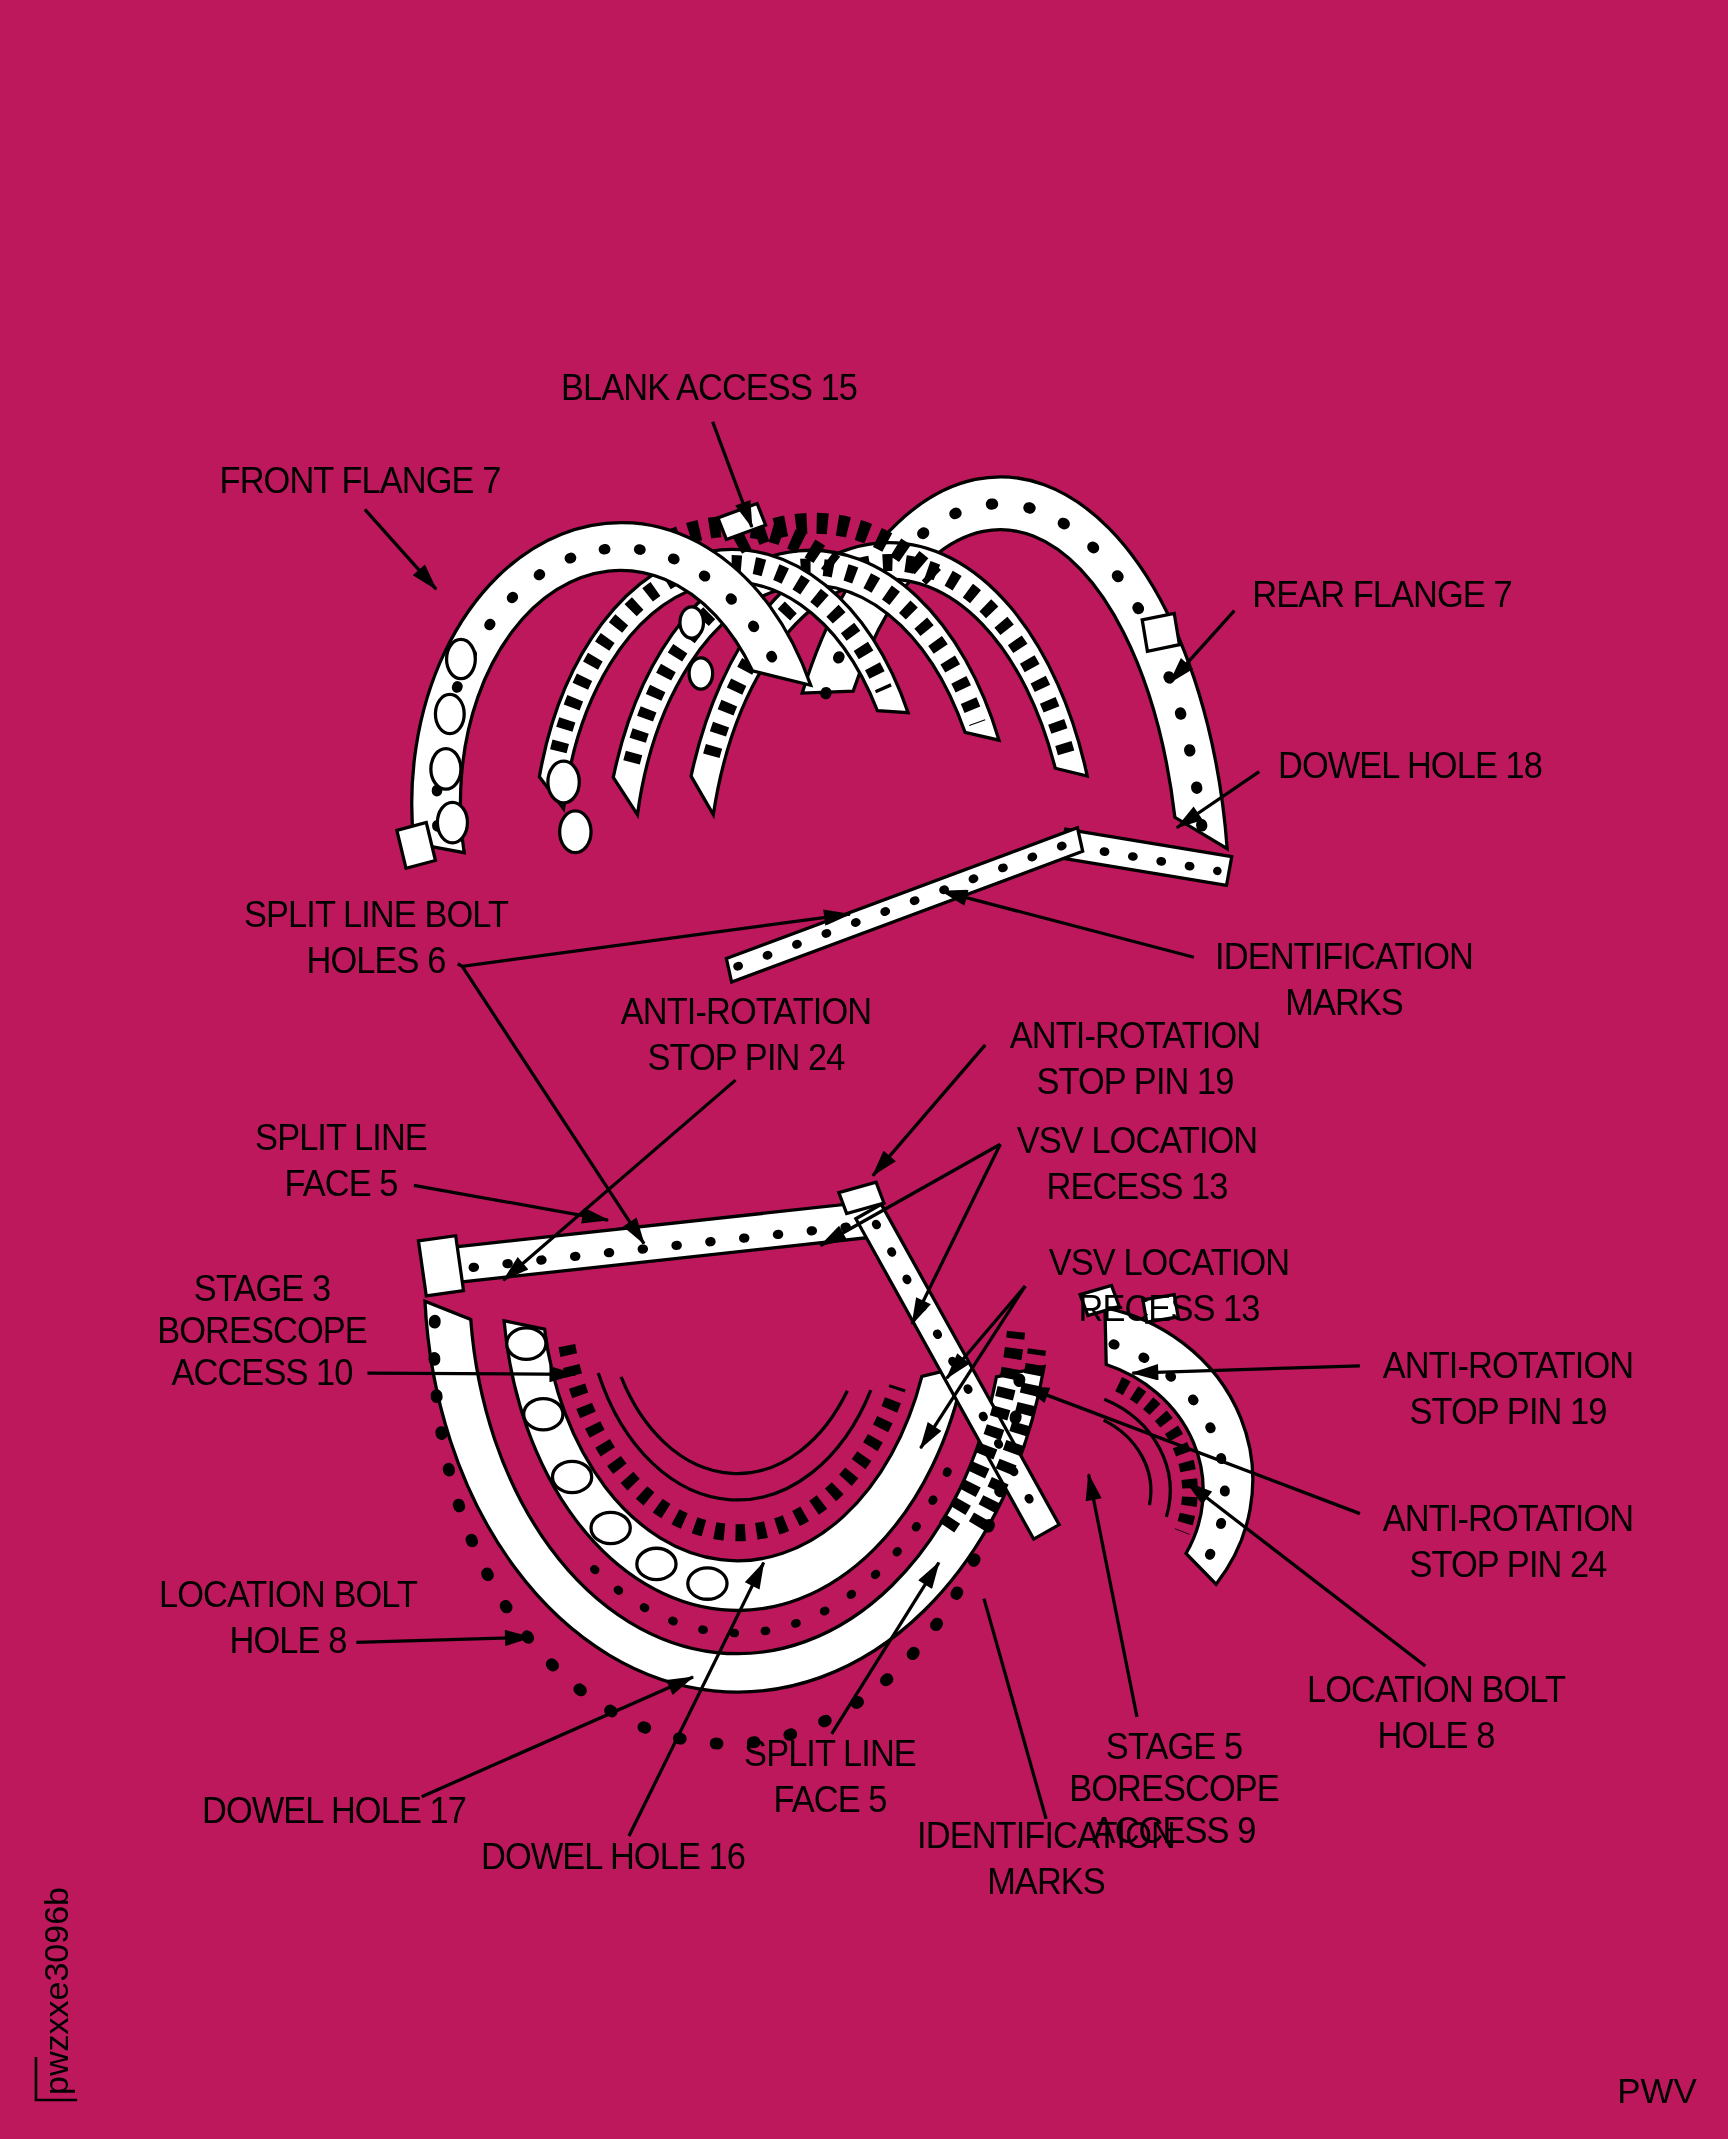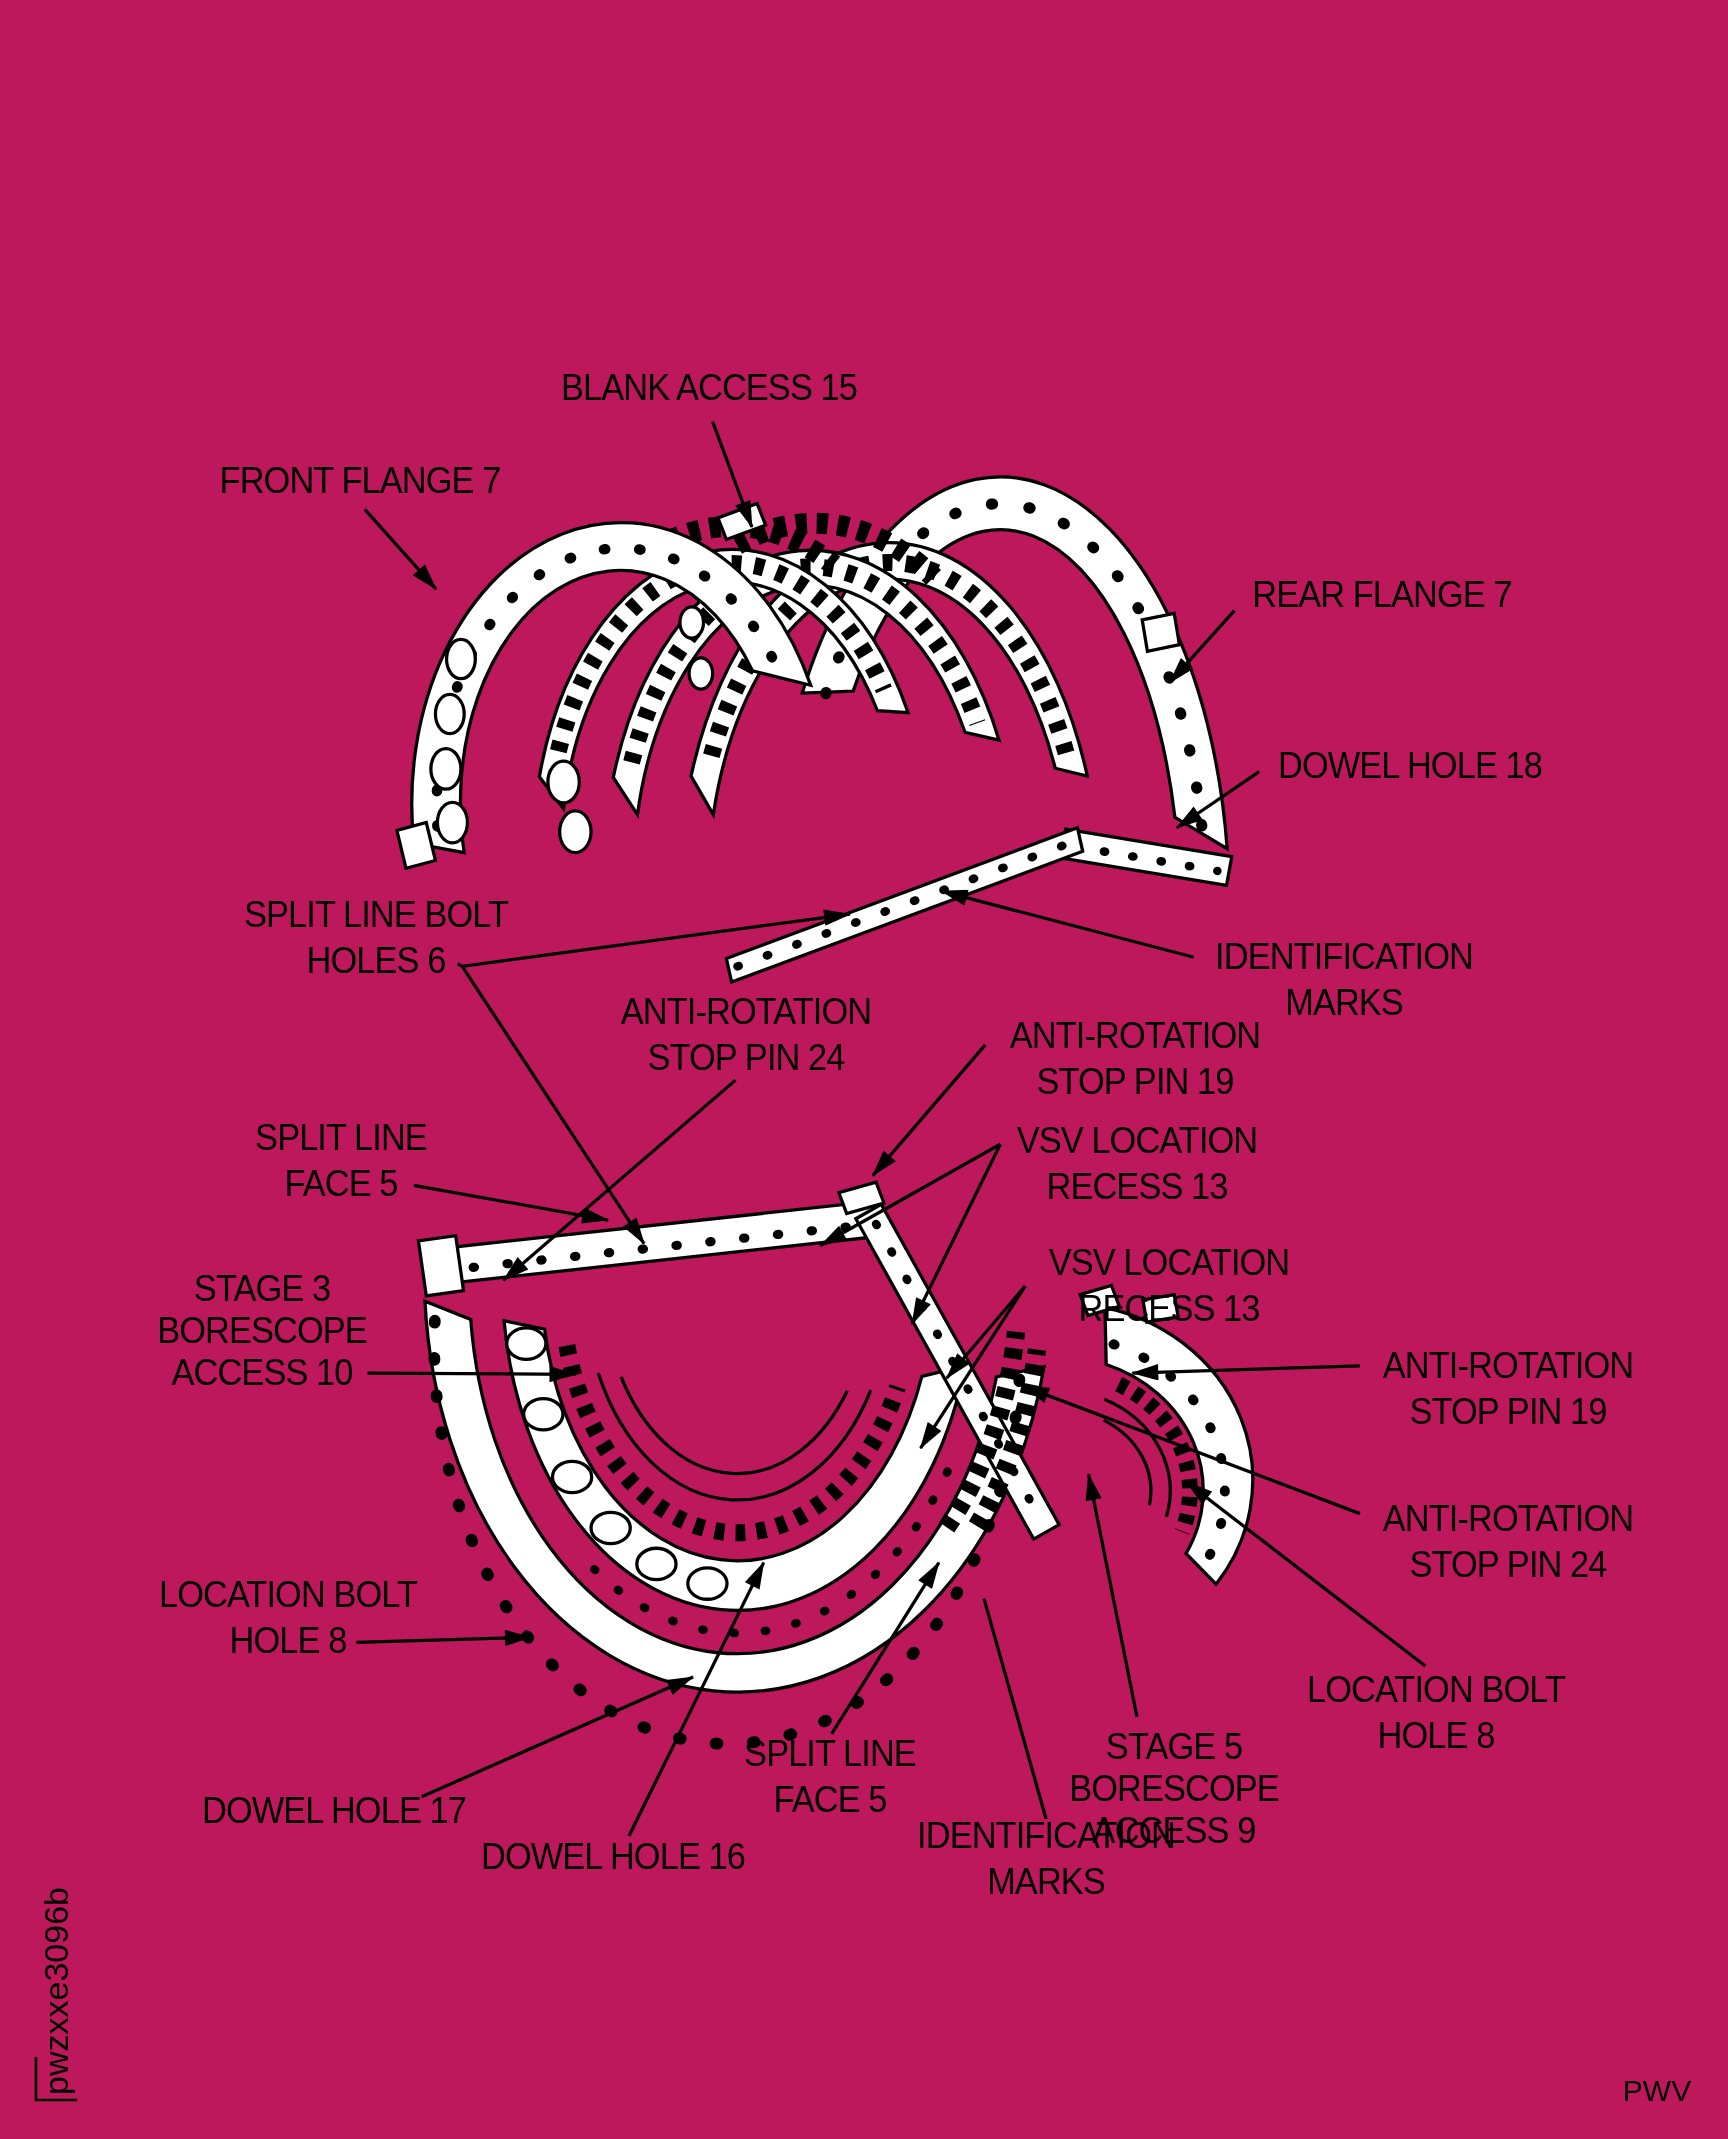--- a/index.html
+++ b/index.html
@@ -6,21 +6,21 @@
   .page{position:relative;width:1728px;height:2140px;background:#be185d;overflow:hidden;
         font-family:"Liberation Sans",sans-serif;color:#000;}
   .art{position:absolute;left:0;top:0;width:1728px;height:2140px;}
   .lbl{position:absolute;transform:translate(-50%,-50%) scaleX(.93);
        font-size:37px;line-height:46px;letter-spacing:-1px;white-space:nowrap;
        text-align:center;color:#000;}
   .lbl span{display:block;}
   .lbl-vert{position:absolute;transform:translate(-50%,-50%) rotate(-90deg);
        font-size:34px;letter-spacing:0;white-space:nowrap;color:#000;}
   .lbl-code{position:absolute;transform:translate(-50%,-50%);
-       font-size:30px;white-space:nowrap;color:#000;}
+       font-size:35px;white-space:nowrap;color:#000;}
 </style>
 </head>
 <body>
 
 <div class="page">
 
 <svg class="art" viewBox="0 0 2643 3273" xmlns="http://www.w3.org/2000/svg">
   <defs>
     <marker id="ah" viewBox="0 0 10 6" refX="9.5" refY="3" markerWidth="9" markerHeight="5" orient="auto-start-reverse">
       <path d="M0,0 L10,3 L0,6 Z" fill="#000" stroke="none"></path>

